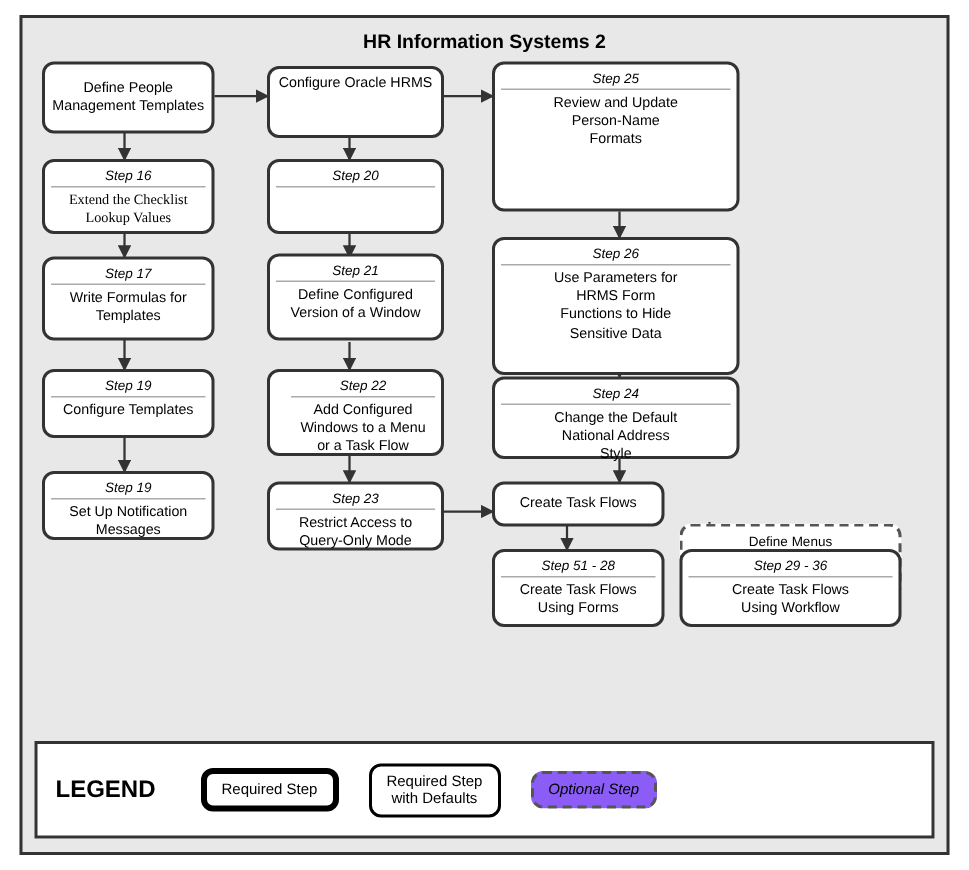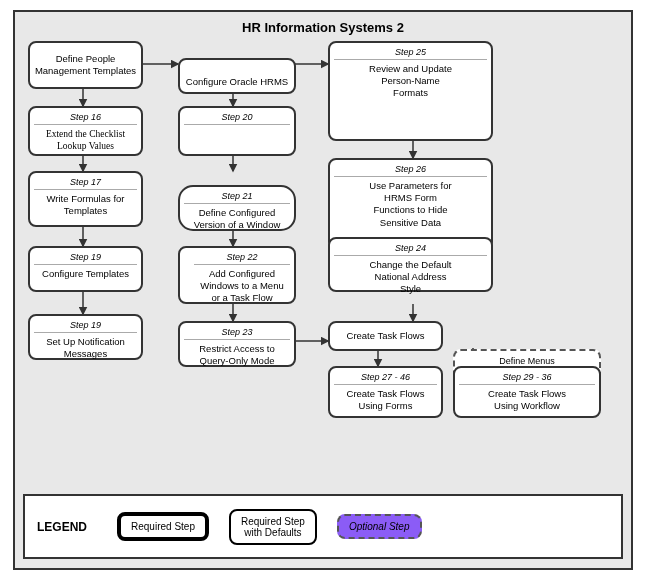--- a/index.html
+++ b/index.html
@@ -32,21 +32,21 @@
       border: 2px solid #333;
       background: #fff;
       margin-top: 8px;
       padding: 8px 12px;
       display: flex;
       align-items: center;
       gap: 20px;
       height: 65px;
     }
     .legend-title {
-      font-size: 12px;
+      font-size: 16px;
       font-weight: bold;
       margin-right: 10px;
     }
     .legend-item {
       display: flex;
       align-items: center;
       gap: 8px;
       font-size: 10px;
       text-align: center;
     }
@@ -158,21 +158,21 @@
           <path d="M0,0 L0,6 L6,3 z" fill="#333"></path>
         </marker>
       </defs>
     </svg>
 
     <div class="node" style="left:5px; top:5px; width:115px; height:48px; display:flex; align-items:center; justify-content:center;">
       <span style="white-space:pre-line;">Define People
 Management Templates</span>
     </div>
 
-    <div class="node" style="left:155px; top:22px; width:118px; height:36px; display:flex; align-items:flex-end; justify-content:center;">
+    <div class="node" style="left:155px; top:8px; width:118px; height:48px; display:flex; align-items:flex-start; justify-content:center;">
       <span style="white-space:pre-line;">Configure Oracle HRMS</span>
     </div>
 
     <div class="node" style="left:5px; top:70px; width:115px; height:50px;">
       <div class="node-header">Step 16</div>
       <div style="white-space:pre-line;font-family:Liberation Serif, serif;">Extend the Checklist
 Lookup Values</div>
     </div>
 
     <div class="node" style="left:5px; top:135px; width:115px; height:56px;">
@@ -190,21 +190,21 @@
     <div class="node" style="left:5px; top:278px; width:115px; height:46px;">
       <div class="node-header">Step 19</div>
       <div>Set Up Notification
 Messages</div>
     </div>
 
     <div class="node" style="left:155px; top:70px; width:118px; height:50px;">
       <div class="node-header">Step 20</div>
     </div>
 
-    <div class="node" style="left:155px; top:149px; width:118px; height:46px;border-radius:15px;">
+    <div class="node" style="left:155px; top:133px; width:118px; height:58px;">
       <div class="node-header">Step 21</div>
       <div style="white-space:pre-line;">Define Configured
 Version of a Window</div>
     </div>
 
     <div class="node" style="left:155px; top:210px; width:118px; height:58px;padding-left:14px;">
       <div class="node-header">Step 22</div>
       <div style="white-space:pre-line;">Add Configured
 Windows to a Menu
 or a Task Flow</div>
@@ -224,39 +224,39 @@
     </div>
 
     <div class="node" style="left:305px; top:122px; width:165px; height:92px;">
       <div class="node-header">Step 26</div>
       <div style="white-space:pre-line;">Use Parameters for
 HRMS Form
 Functions to Hide
 Sensitive Data</div>
     </div>
 
-    <div class="node" style="left:305px; top:201px; width:165px; height:55px;">
+    <div class="node" style="left:305px; top:215px; width:165px; height:55px;">
       <div class="node-header">Step 24</div>
       <div style="white-space:pre-line;">Change the Default
 National Address
 Style</div>
     </div>
 
     <div class="node" style="left:305px; top:285px; width:115px; height:30px; display:flex; align-items:center; justify-content:center;">
       <span>Create Task Flows</span>
     </div>
 
     <div class="node node-dashed" style="left:430px; top:277px; width:148px; height:50px; display:flex; align-items:center; justify-content:center;margin-top:36px;">
       <span style="white-space:pre-line; font-size:9px;">Define Menus
 See: HR Information
 Systems 3 Flowchart</span>
     </div>
 
     <div class="node" style="left:305px; top:330px; width:115px; height:52px;">
-      <div class="node-header">Step 27 - 46</div>
+      <div class="node-header">Step 51 - 28</div>
       <div style="white-space:pre-line;">Create Task Flows
 Using Forms</div>
     </div>
 
     <div class="node" style="left:430px; top:330px; width:148px; height:52px;">
       <div class="node-header">Step 29 - 36</div>
       <div style="white-space:pre-line;">Create Task Flows
 Using Workflow</div>
     </div>
 

